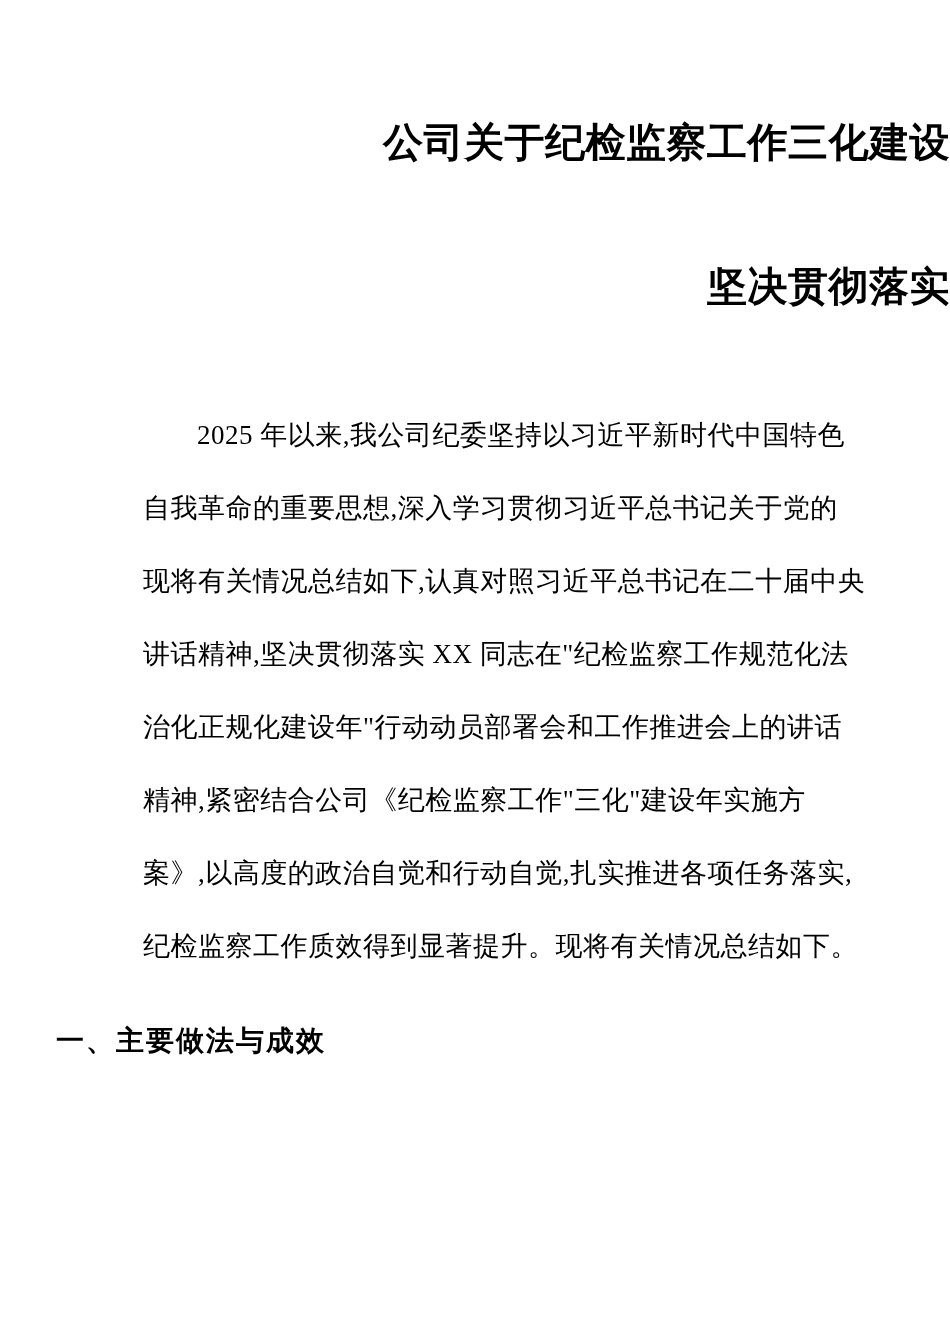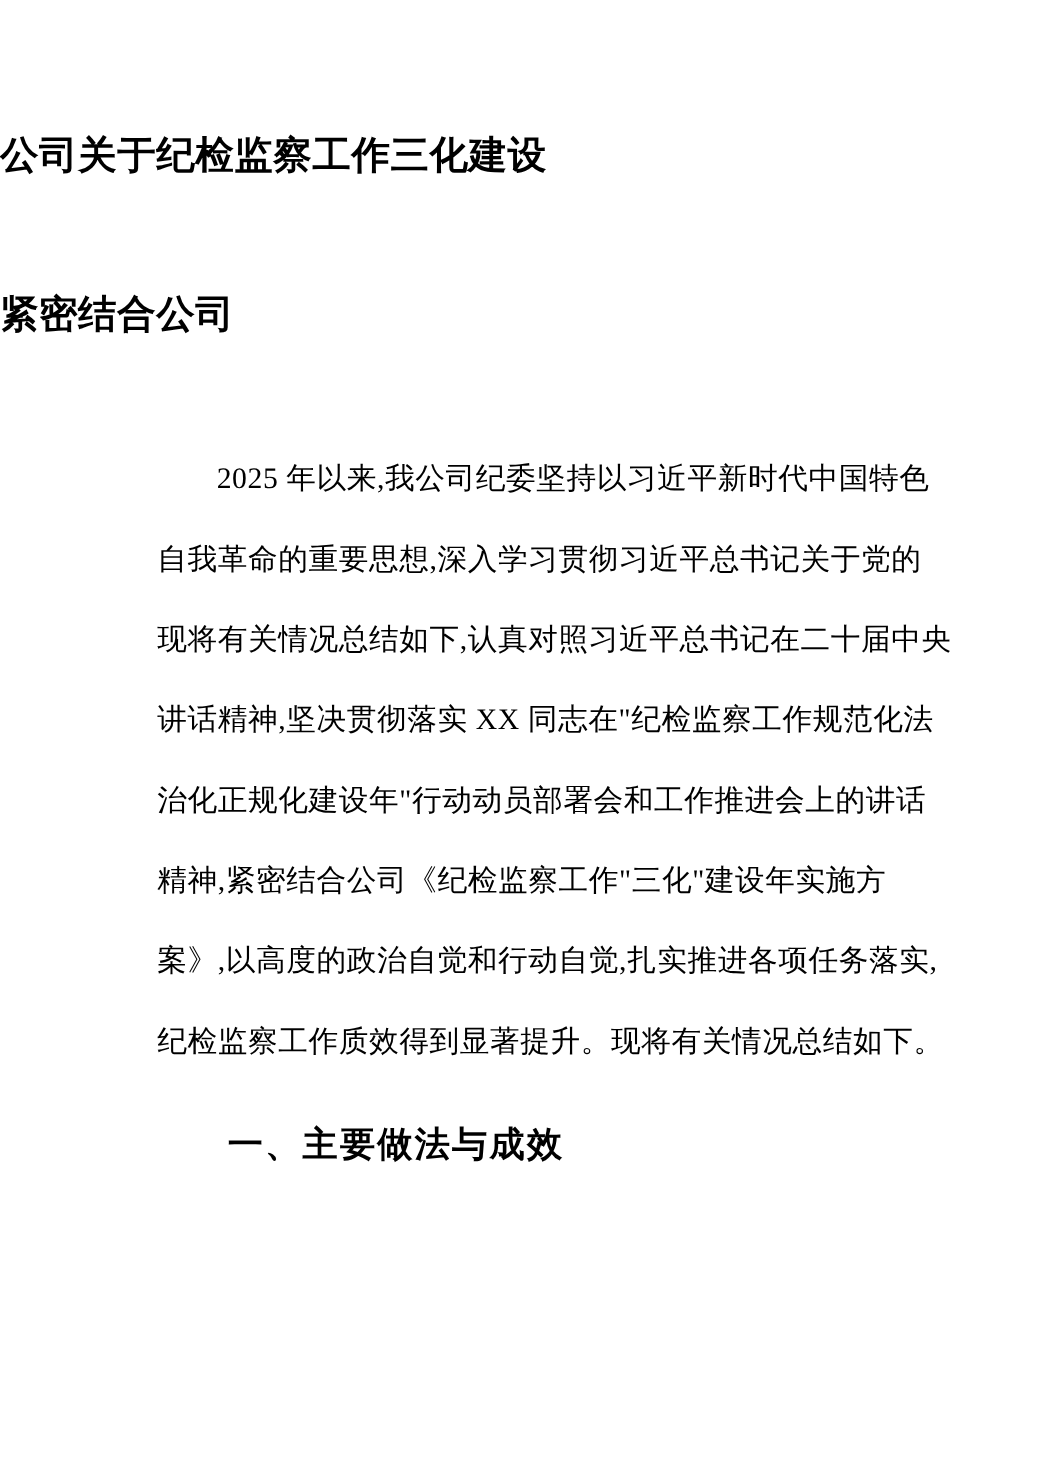--- a/index.html
+++ b/index.html
@@ -10,24 +10,24 @@
   .page {
     position: relative;
     width: 950px;
     height: 1344px;
     background: #ffffff;
     overflow: hidden;
     color: #000000;
   }
   .doc-title {
     margin-top: 70px;
-    text-align: left;
+    text-align: right;
     font-family: "Liberation Sans", "DejaVu Sans", sans-serif;
     font-weight: 700;
-    font-size: 35px;
+    font-size: 40px;
     line-height: 144px;
     color: #000000;
     letter-spacing: 0.5px;
   }
   .doc-title .title-line {
     white-space: nowrap;
   }
   .body-text {
     margin-top: 41px;
     padding-left: 143px;
@@ -39,39 +39,38 @@
     letter-spacing: 0.5px;
   }
   .body-text .para-line {
     white-space: nowrap;
   }
   .body-text .para-line:first-child {
     text-indent: 2em;
   }
   .section-heading {
     margin-top: 21px;
-    padding-left: 143px;
     text-indent: 2em;
     font-family: "Liberation Sans", "DejaVu Sans", sans-serif;
     font-weight: 700;
-    font-size: 32px;
+    font-size: 28px;
     line-height: 73px;
     color: #000000;
     letter-spacing: 2px;
     white-space: nowrap;
   }
 </style>
 </head>
 <body>
 
 <div class="page">
 
   <div class="doc-title">
     <div class="title-line">公司关于纪检监察工作三化建设</div>
-    <div class="title-line">紧密结合公司</div>
+    <div class="title-line">坚决贯彻落实</div>
   </div>
 
   <div class="body-text">
       <div class="para-line">2025 年以来,我公司纪委坚持以习近平新时代中国特色</div>
       <div class="para-line">自我革命的重要思想,深入学习贯彻习近平总书记关于党的</div>
       <div class="para-line">现将有关情况总结如下,认真对照习近平总书记在二十届中央</div>
       <div class="para-line">讲话精神,坚决贯彻落实 XX 同志在"纪检监察工作规范化法</div>
       <div class="para-line">治化正规化建设年"行动动员部署会和工作推进会上的讲话</div>
       <div class="para-line">精神,紧密结合公司《纪检监察工作"三化"建设年实施方</div>
       <div class="para-line">案》,以高度的政治自觉和行动自觉,扎实推进各项任务落实,</div>

